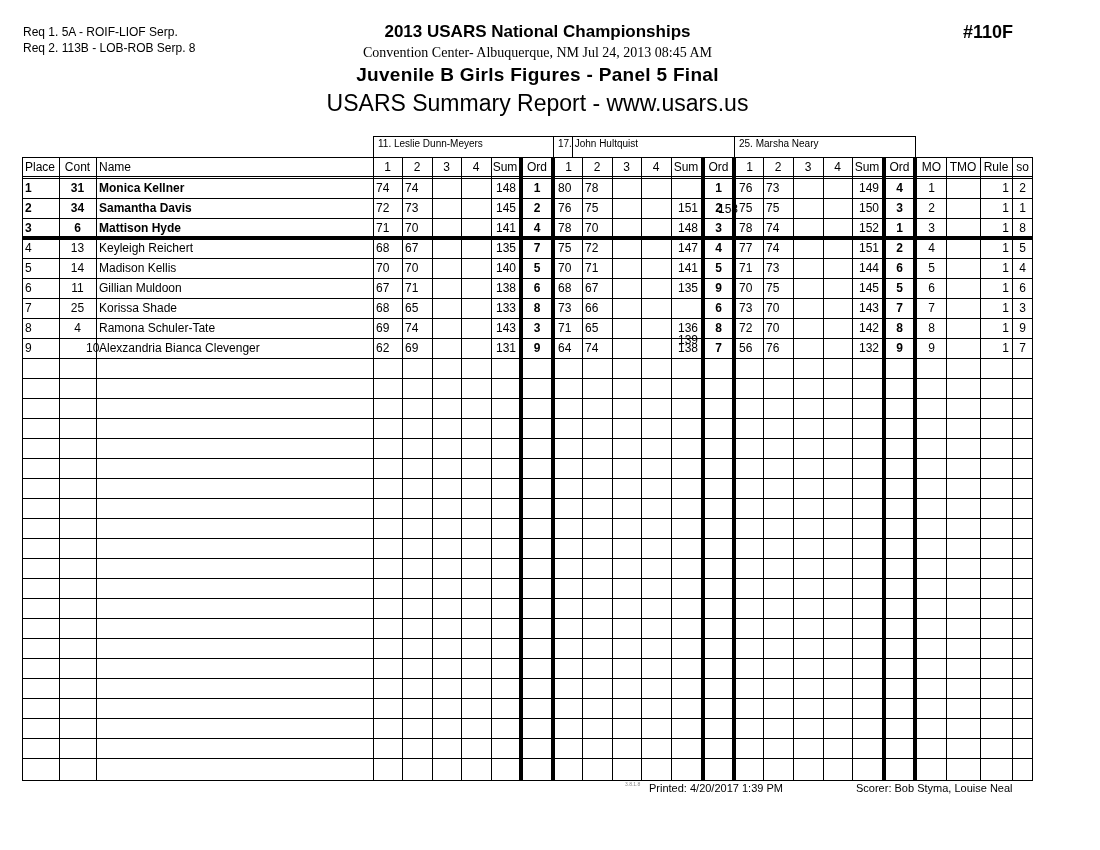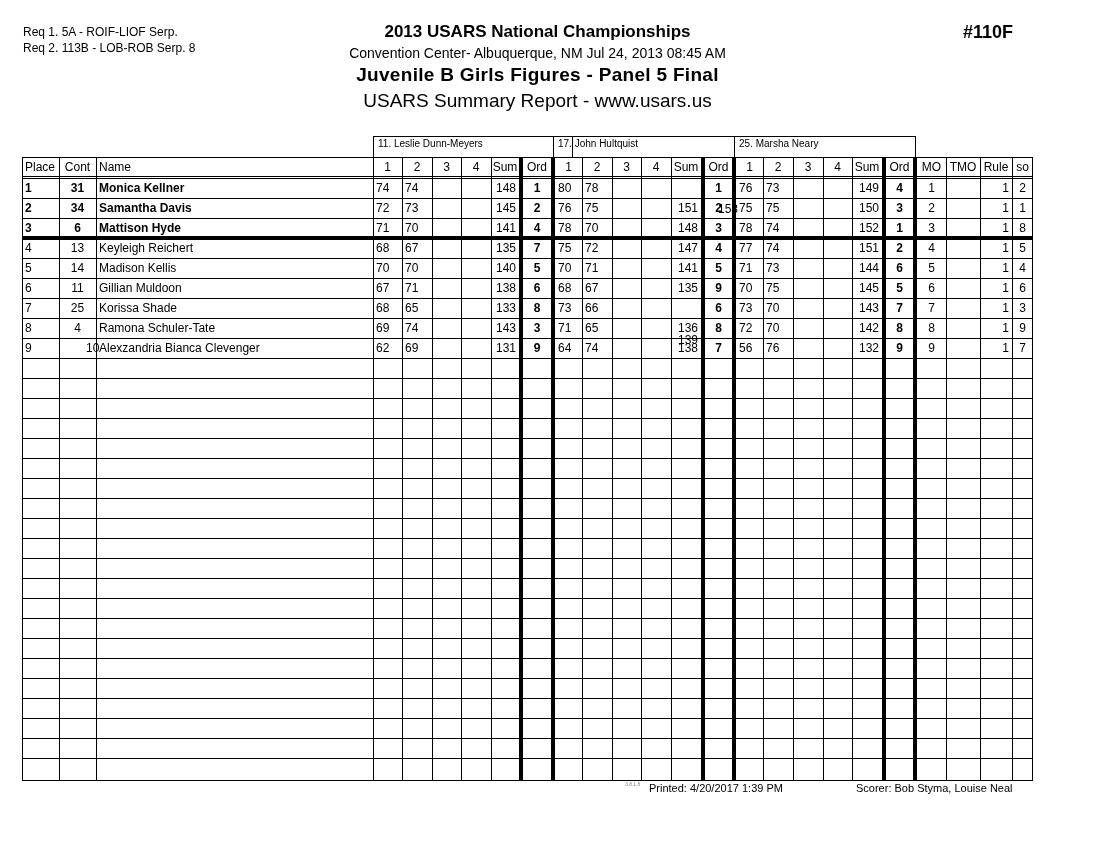--- a/index.html
+++ b/index.html
@@ -2,23 +2,23 @@
 <html><head>
 <meta charset="utf-8">
 <style>
   html, body { margin:0; padding:0; background:#ffffff; }
   body { width:1100px; height:850px; position:relative; overflow:hidden;
          font-family:"Liberation Sans", sans-serif; color:#000; }
   .abs { position:absolute; white-space:nowrap; }
   .req { left:23px; font-size:12px; }
   .ctr { left:0; width:1075px; text-align:center; }
   .title { top:22px; font-size:17px; font-weight:bold; }
-  .venue { top:45px; font-size:14px; }
+  .venue { top:45px; font-size:14px;font-family:Liberation Serif, serif; }
   .event { top:64px; font-size:19px; font-weight:bold; letter-spacing:0.3px; }
-  .report { top:90px; font-size:19px; }
+  .report { top:90px; font-size:23px; }
   .eventno { left:963px; top:22px; font-size:18px; font-weight:bold; }
 
   .judge { position:absolute; top:136px; height:21px; border:1px solid #000; border-bottom:none;
            font-size:10px; line-height:14px; padding-left:4px; box-sizing:border-box; }
 
   .grid { position:absolute; left:22px; top:157px; width:1011px; height:624px;
           border:1px solid #000; box-sizing:border-box; }
   .vline { position:absolute; top:157px; height:624px; width:1px; background:#000; }
   .vline.thick { width:4px; }
   .hline { position:absolute; left:22px; width:1011px; height:1px; background:#000; }

